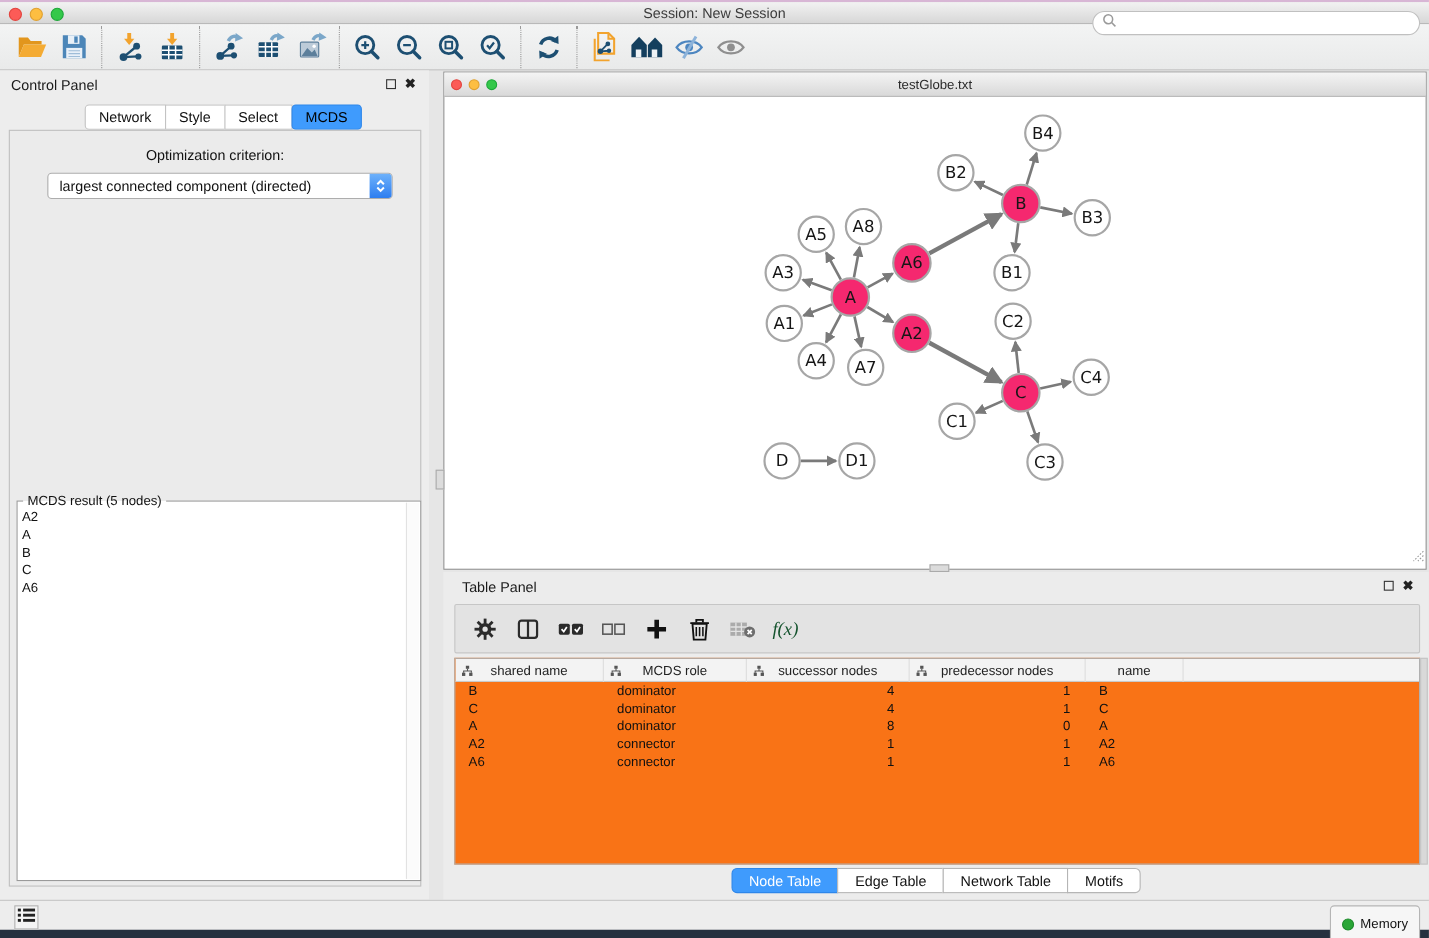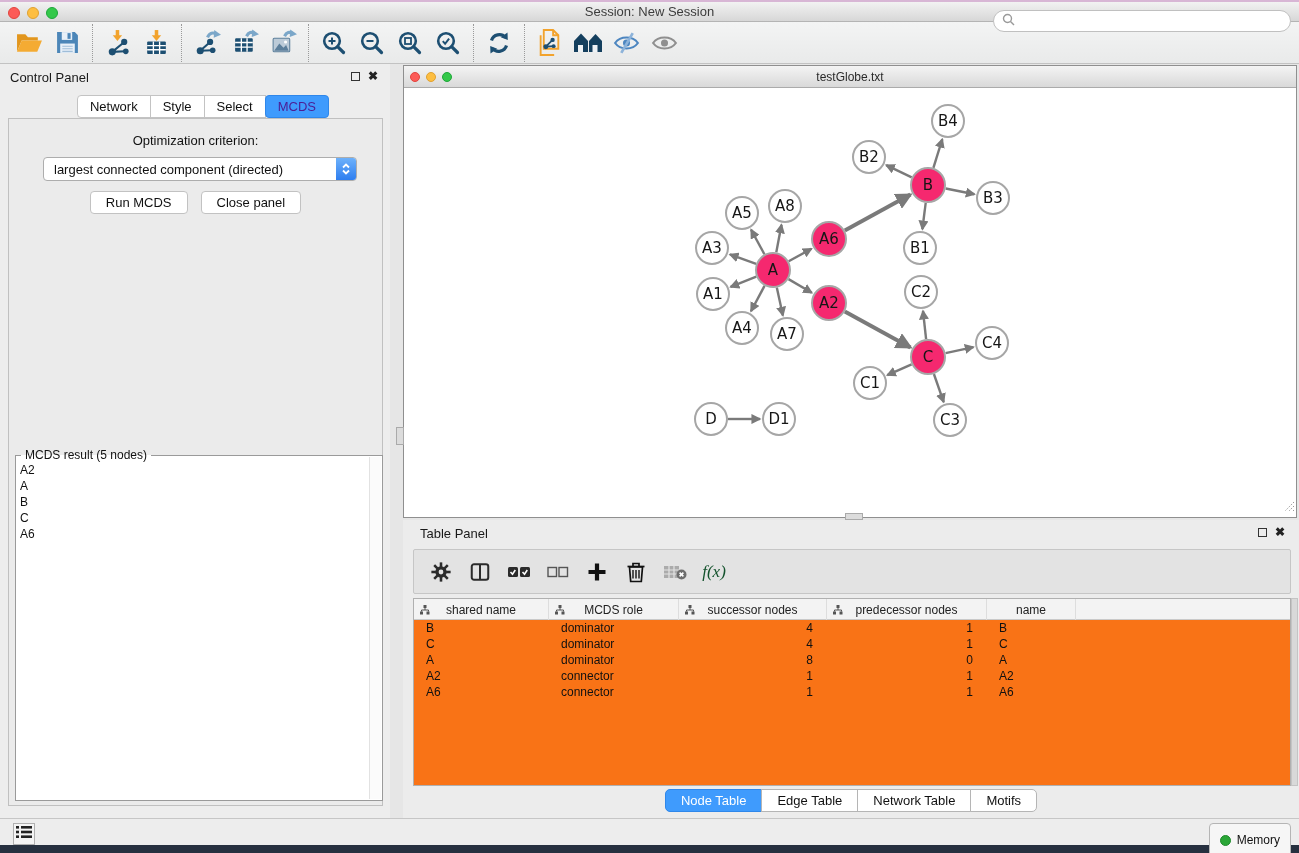--- a/index.html
+++ b/index.html
@@ -39,21 +39,21 @@
   .panel-header { position:absolute; left:10px; top:6px; font-size:13px; color:#1a1a1a; }
   .panel-controls { position:absolute; top:6px; display:flex; gap:8px; align-items:center; }
   .wc-sq { width:9px; height:9px; border:1.5px solid #333; display:inline-block; }
   .wc-x { font-size:12px; font-weight:bold; color:#222; line-height:12px; }
 
   #ctrl-tabs { position:absolute; left:0; top:31px; width:390px; display:flex; justify-content:center; }
   .ctab { background:#fff; border:1px solid #c3c3c3; font-size:13px; color:#111;
     padding:3px 12px; margin-left:-1px; }
   .ctab:first-child { border-radius:4px 0 0 4px; margin-left:16px; }
   .ctab:last-child { border-radius:0 4px 4px 0; }
-  .ctab.sel { background:#3f9bfd; border-color:#2f87ea; color:#4c1d95; border-radius:4px; }
+  .ctab.sel { background:#3f9bfd; border-color:#2f87ea; color:#000000; border-radius:4px; }
 
   #cp-content { position:absolute; left:8px; top:54px; width:375px; height:688px;
     background:#ebebeb; border:1px solid #c0c0c0; }
   #opt-label { position:absolute; top:14px; width:100%; text-align:center; font-size:13px; color:#111; }
   #criterion { position:absolute; left:34px; top:38px; width:314px; height:24px;
     background:#fff; border:1px solid #adadad; border-radius:4px; display:flex; align-items:center; }
   #criterion .dd-value { flex:1; font-size:13px; padding:0 10px; color:#111; white-space:nowrap; }
   #criterion .dd-stepper { width:20px; height:22px; border-radius:0 3px 3px 0;
     background:linear-gradient(#6db1fb,#2e7ef0); display:flex; align-items:center; justify-content:center; }
   #cp-buttons { position:absolute; top:72px; width:100%; display:flex; justify-content:center; gap:13px; }
@@ -291,24 +291,20 @@
   <div id="cp-content">
     <div id="opt-label">Optimization criterion:</div>
     <div id="criterion">
       <span class="dd-value">largest connected component (directed)</span>
       <span class="dd-stepper">
         <svg width="10" height="14" viewBox="0 0 10 14">
             <path d="M2 5.5 L5 2.5 L8 5.5" stroke="#fff" stroke-width="1.8" fill="none"></path>
             <path d="M2 8.5 L5 11.5 L8 8.5" stroke="#fff" stroke-width="1.8" fill="none"></path>
           </svg>
       </span>
-    </div>
-    <div id="cp-buttons">
-      <button class="pushbtn">Run MCDS</button>
-      <button class="pushbtn">Close panel</button>
     </div>
     <div id="result-box">
       <span id="result-legend">MCDS result (5 nodes)</span>
       <div id="result-list">
           <div class="ritem">A2</div>
           <div class="ritem">A</div>
           <div class="ritem">B</div>
           <div class="ritem">C</div>
           <div class="ritem">A6</div>
         </div>

